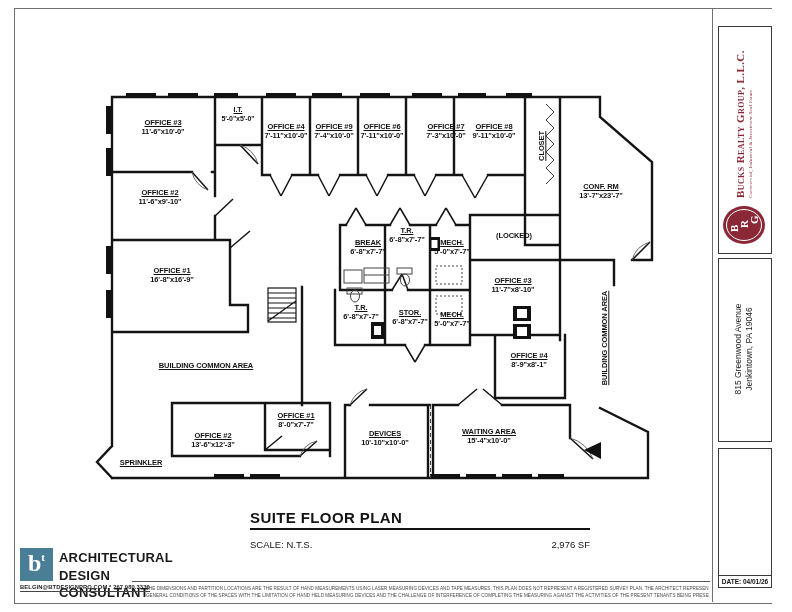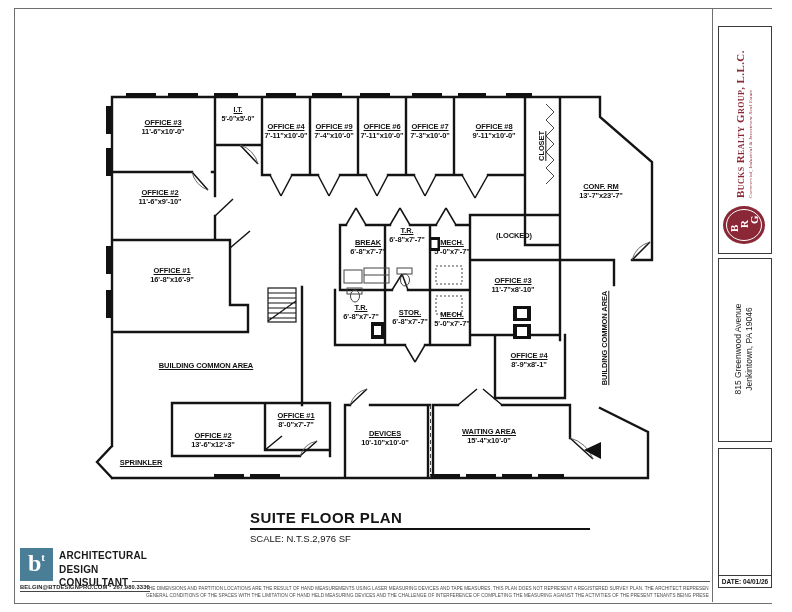--- a/index.html
+++ b/index.html
@@ -14,21 +14,21 @@
   
   .rlabel{position:absolute;transform:translateX(-50%);text-align:center;white-space:nowrap;
           font-size:7.5px;font-weight:bold;line-height:1.25;letter-spacing:-0.1px;color:#111;}
   .rlabel .rname{text-decoration:underline;}
   .rlabel .rname.nound{text-decoration:none;}
   .rlabel.vert{transform:translate(-50%,-50%) rotate(-90deg);}
   
   .title-block{left:250px;top:509px;width:340px;}
   .plan-title{font-size:15px;font-weight:bold;letter-spacing:.4px;border-bottom:2px solid #111;
               padding-bottom:2px;}
-  .title-row{display:flex;margin-top:3px;font-size:9.5px;}
+  .title-row{display:flex;justify-content:space-between;margin-top:9px;font-size:9.5px;}
   
   .side-box{border:1px solid #3a3a3a;background:#fff;}
   .brand-box{left:718px;top:26px;width:52px;height:226px;}
   .addr-box{left:718px;top:258px;width:52px;height:182px;}
   .date-box{left:718px;top:448px;width:52px;height:138px;}
   .rotwrap{position:absolute;display:flex;align-items:center;transform:rotate(-90deg);}
   .brand-rot{left:631px;top:113px;width:226px;height:52px;gap:6px;padding-left:6px;box-sizing:border-box;}
   .brand-text{display:flex;flex-direction:column;justify-content:center;}
   .brand-name{font-family:"Liberation Serif",serif;font-variant:small-caps;font-weight:bold;
               font-size:11px;color:#8b2838;letter-spacing:.4px;line-height:1;}
@@ -36,21 +36,21 @@
                  color:#8b2838;margin-top:2px;letter-spacing:.2px;}
   .addr-rot{left:653px;top:323px;width:182px;height:52px;justify-content:center;}
   .addr-lines{text-align:center;font-size:8.5px;line-height:1.35;color:#222;}
   .date-strip{position:absolute;left:0;right:0;bottom:0;border-top:1px solid #3a3a3a;
               font-size:6.5px;font-weight:bold;text-align:center;padding:2px 0;color:#111;}
   
   .bt-logo{left:20px;top:548px;width:33px;height:33px;background:#4a7e96;color:#fff;
            display:flex;align-items:flex-start;justify-content:center;
            font-family:"Liberation Serif",serif;font-weight:bold;font-size:24px;line-height:30px;}
   .bt-logo sup{font-size:11px;line-height:14px;margin-top:2px;}
-  .firm-name{left:59px;top:549px;font-size:10px;font-weight:bold;letter-spacing:.2px;
+  .firm-name{left:59px;top:549px;font-size:13px;font-weight:bold;letter-spacing:.2px;
              line-height:1.35;color:#1a1a1a;}
   .contact-line{left:20px;top:584px;font-size:5.8px;font-weight:bold;color:#222;
                 border-bottom:1px solid #444;padding-bottom:1px;letter-spacing:.1px;}
   .footer-rule{left:132px;top:581px;width:578px;height:0;border-top:1px solid #555;}
   .disclaimer{left:146px;top:585px;width:563px;font-size:4.6px;color:#4a4a4a;line-height:1.6;
               letter-spacing:.05px;}
   .disclaimer div{white-space:nowrap;overflow:hidden;}
 </style>
 </head>
 <body>
@@ -191,21 +191,21 @@
     <div class="rdims">7'-11"x10'-0"</div>
   </div>
   <div class="rlabel" style="left:334px;top:122px">
     <div class="rname">OFFICE #9</div>
     <div class="rdims">7'-4"x10'-0"</div>
   </div>
   <div class="rlabel" style="left:382px;top:122px">
     <div class="rname">OFFICE #6</div>
     <div class="rdims">7'-11"x10'-0"</div>
   </div>
-  <div class="rlabel" style="left:430px;top:122px">
+  <div class="rlabel" style="left:446px;top:122px">
     <div class="rname">OFFICE #7</div>
     <div class="rdims">7'-3"x10'-0"</div>
   </div>
   <div class="rlabel" style="left:494px;top:122px">
     <div class="rname">OFFICE #8</div>
     <div class="rdims">9'-11"x10'-0"</div>
   </div>
   <div class="rlabel vert" style="left:542px;top:146px">
     <div class="rname">CLOSET</div>
   </div>

